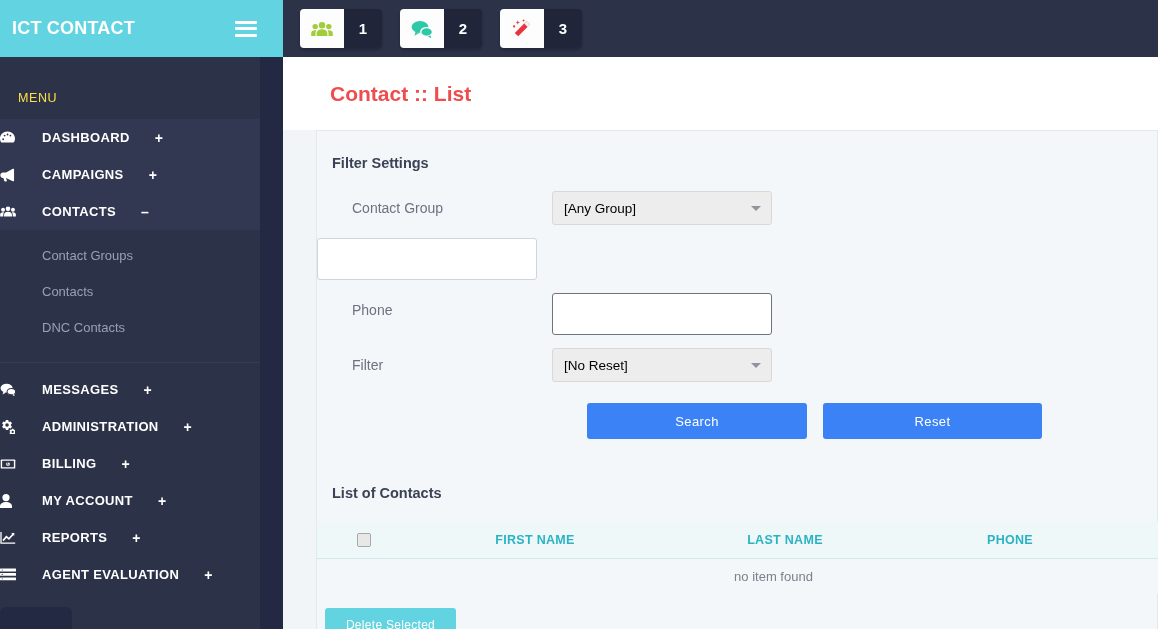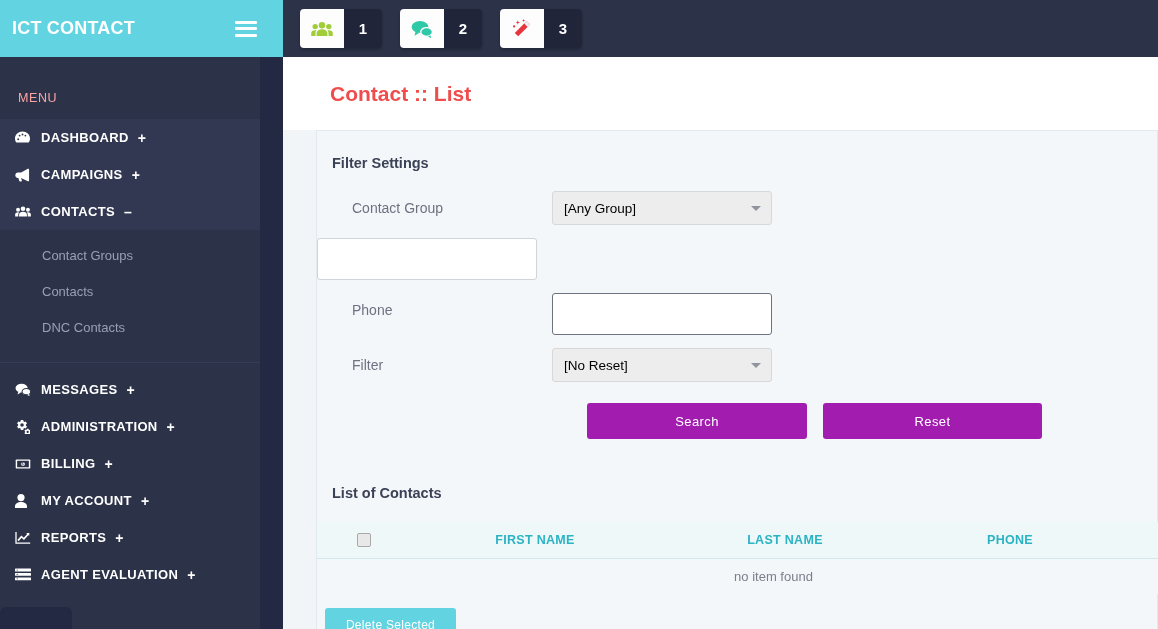--- a/index.html
+++ b/index.html
@@ -52,29 +52,29 @@
   }
 
   
   .sidebar {
     position: absolute; top: 57px; left: 0;
     width: 283px; height: 572px;
     background: #232942;
   }
   .sidebar-inner { width: 260px; height: 100%; background: #2c3248; position: relative; }
   .menu-label {
-    color: #fca5a5; font-size: 12.5px; letter-spacing: .6px;
+    color: #fde047; font-size: 12.5px; letter-spacing: .6px;
     padding: 34px 0 0 18px;
   }
   .nav { margin-top: 14px; }
   .nav-item {
     display: flex; align-items: center;
-    height: 37px; padding-left: 15px;
+    height: 37px; 
     color: #ffffff; font-size: 13px; font-weight: bold;
-    letter-spacing: .35px; cursor: pointer; white-space: nowrap;
+    letter-spacing: .35px; cursor: pointer; white-space: nowrap; gap: 16px;
   }
   .nav-item.active { background: #323851; }
   .nav-ico {
     width: 26px; flex: 0 0 26px;
     display: flex; align-items: center; justify-content: flex-start;
     color: #ffffff;
   }
   .nav-ico svg { display: block; }
   .nav-txt { margin-right: 9px; }
   .nav-pm { font-size: 14px; font-weight: bold; line-height: 1; }
@@ -138,21 +138,21 @@
     width: 220px; height: 42px;
     background: #ffffff; border: 1px solid #cfd4da; border-radius: 3px;
     font-family: "Liberation Sans", sans-serif; font-size: 13.5px;
     color: #333; padding: 0 10px; outline: none;
   }
   .text-input.focused { border: 1px solid #6d737f; }
 
   .btn-row { display: flex; padding-left: 270px; margin-top: 21px; gap: 16px; }
   .btn {
     height: 36px; border: none; border-radius: 3px;
-    background: #a21caf; color: #ffffff;
+    background: #3b82f6; color: #ffffff;
     font-family: "Liberation Sans", sans-serif;
     font-size: 13px; letter-spacing: .4px;
     cursor: pointer; display: flex; align-items: center; justify-content: center;
   }
   .btn-search { width: 220px; }
   .btn-reset  { width: 219px; }
 
   .list-title {
     color: #3b4256; font-size: 14.5px; font-weight: bold;
     padding-left: 15px; margin-top: 46px;

